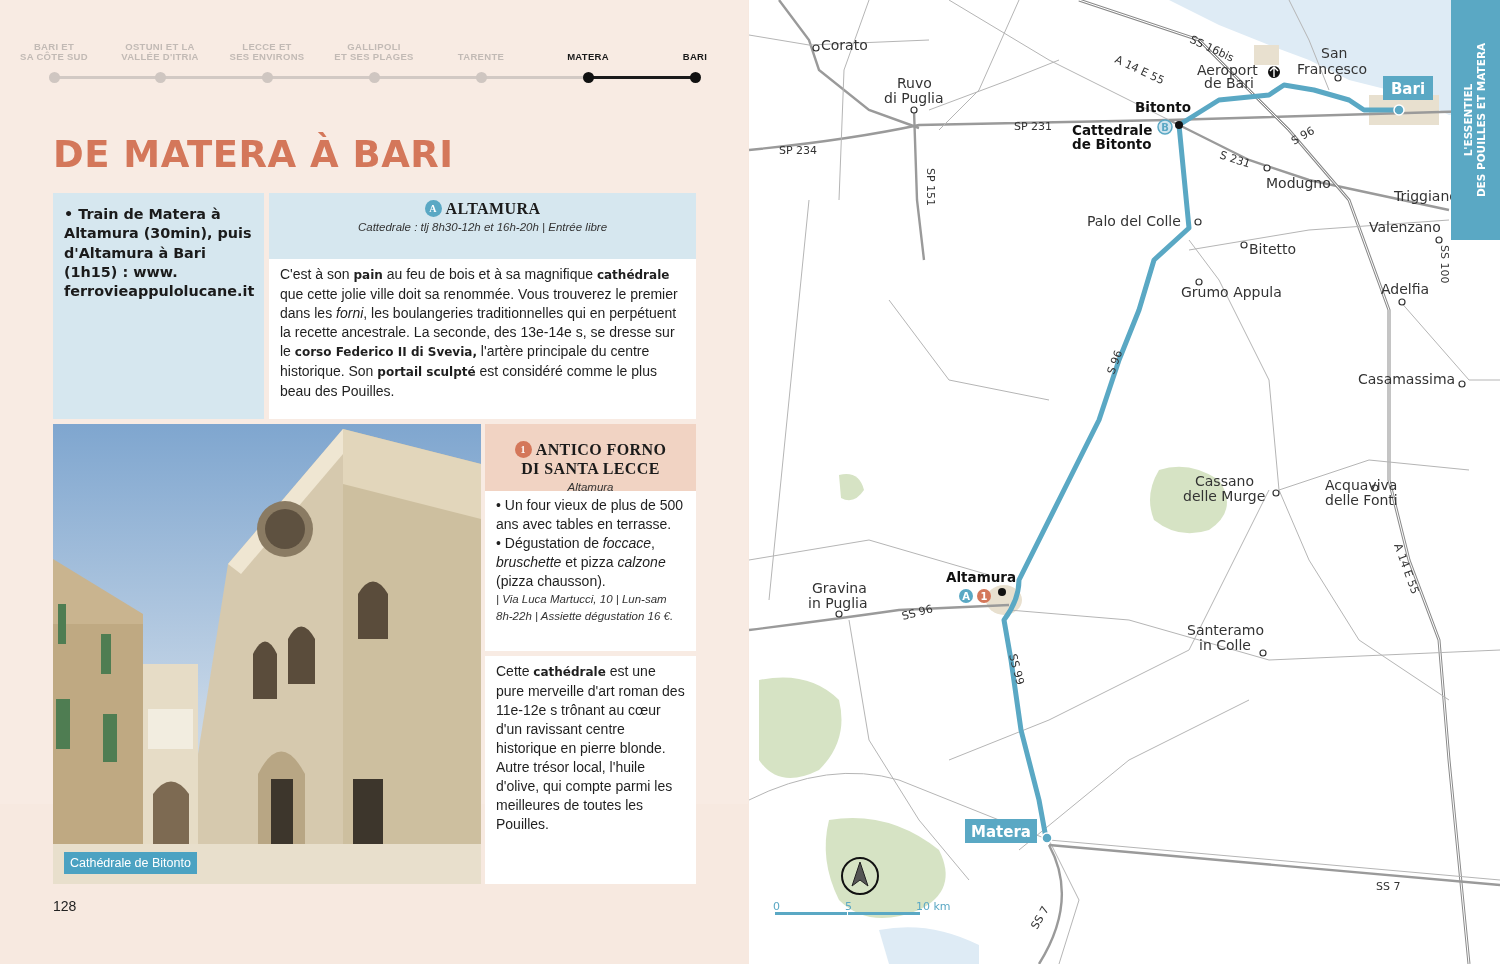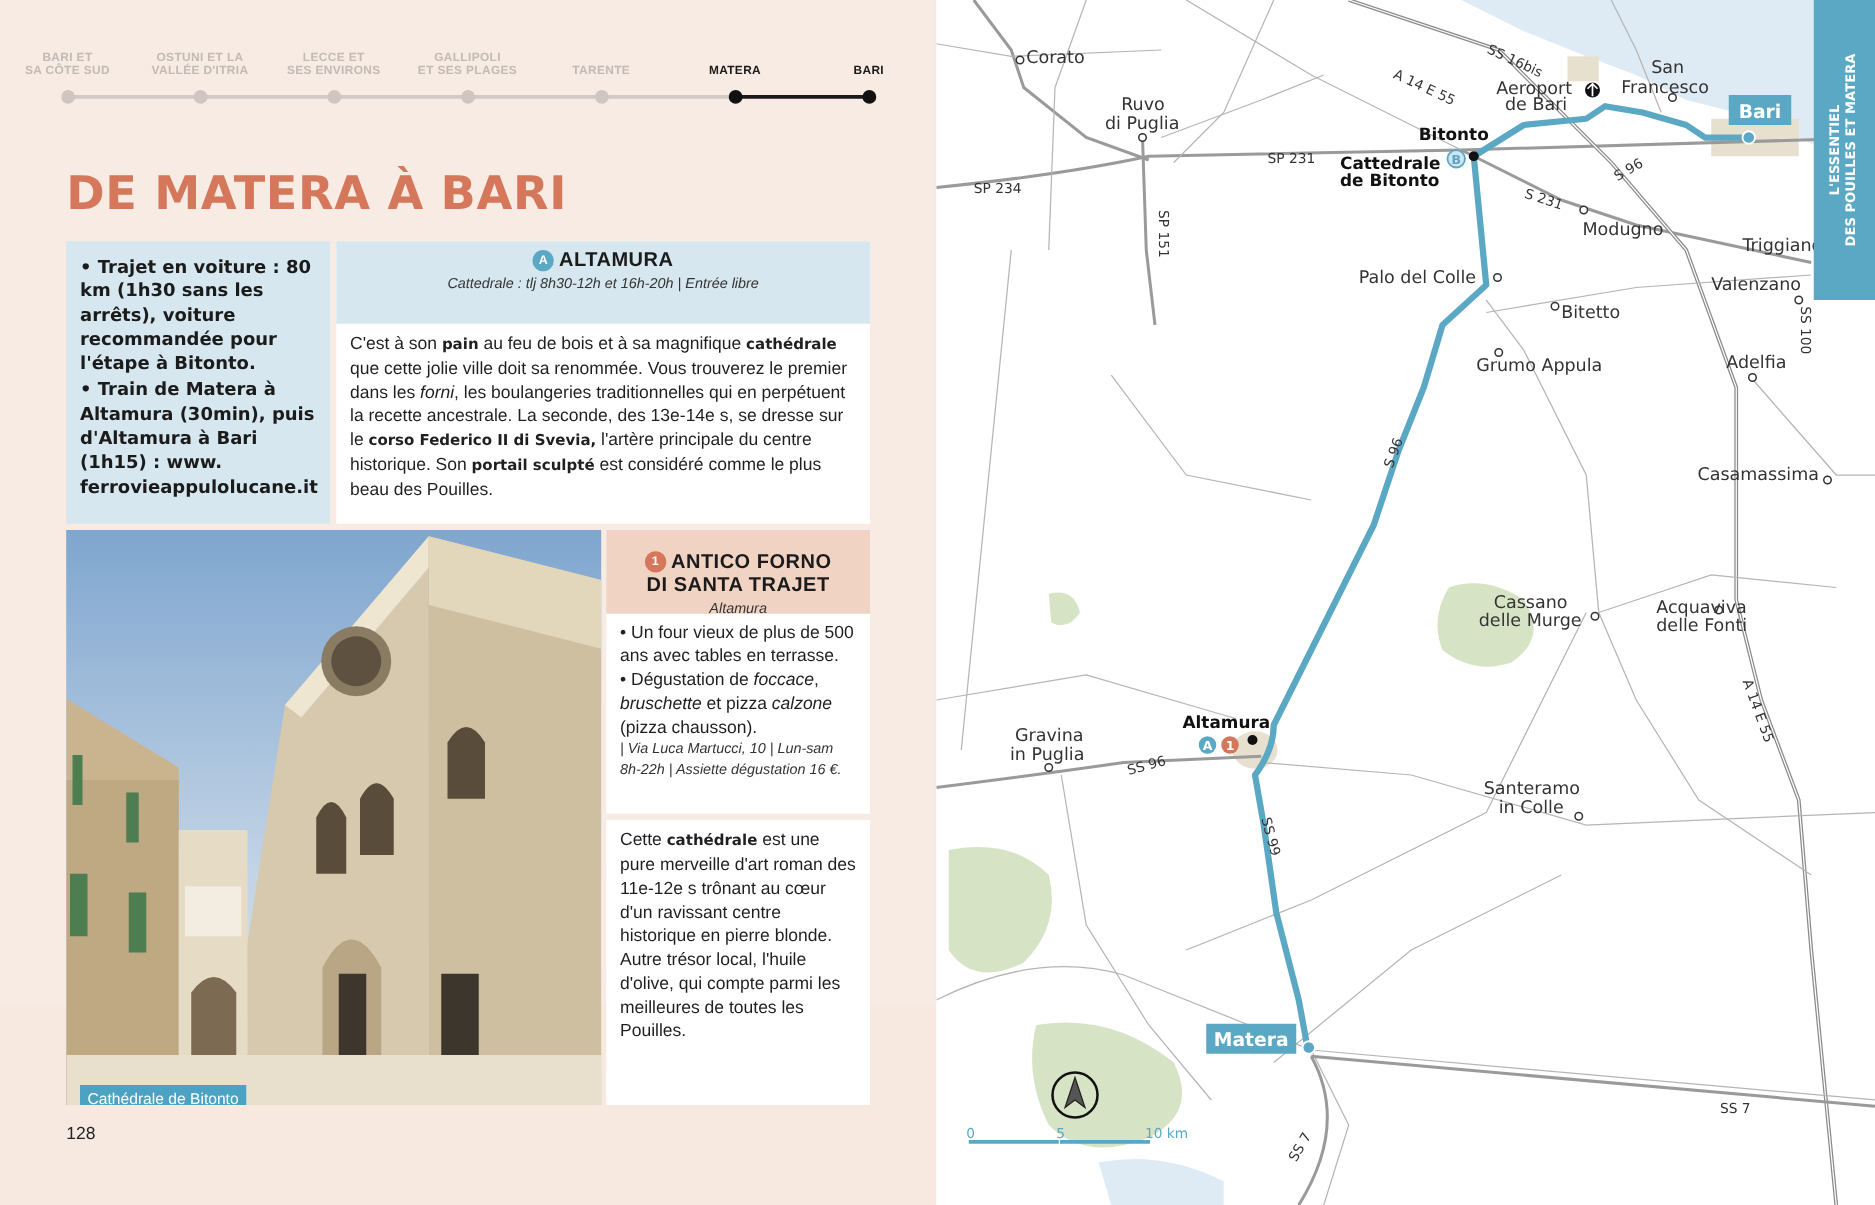--- a/index.html
+++ b/index.html
@@ -18,35 +18,35 @@
 
   .title { position: absolute; left: 53px; top: 95px; font-family: "DejaVu Sans", sans-serif; font-weight: bold; font-size: 37px; line-height: 40px; color: #d4775a; letter-spacing: 0.5px; }
 
   .info-box { position: absolute; left: 53px; top: 193px; width: 211px; height: 226px; background: #d6e7ef; padding: 12px 10px 0 11px; }
   .info-box p { font-family: "DejaVu Sans", sans-serif; font-weight: bold; font-size: 14.4px; line-height: 19.3px; color: #1b1b1b; margin-bottom: 2px; }
 
   .card { position: absolute; background: #ffffff; }
   .card-head { text-align: center; }
   .card-head.blue { background: #d6e7ef; }
   .card-head.peach { background: #f1d3c3; }
-  .card-title { font-family: Liberation Sans, sans-serif; font-weight: bold; font-size: 16px; line-height: 19px; color: #1b1b1b; letter-spacing: 0.4px; }
+  .card-title { font-family: Liberation Serif, serif; font-weight: bold; font-size: 16px; line-height: 19px; color: #1b1b1b; letter-spacing: 0.4px; }
   .badge { display: inline-block; width: 17px; height: 17px; border-radius: 50%; color: #fff; font-size: 10px; line-height: 17px; text-align: center; font-weight: bold; vertical-align: 2px; margin-right: 4px; }
   .badge.blue { background: #5aa8c4; }
   .badge.orange { background: #d4775a; }
   .card-sub { font-family: "Liberation Sans", sans-serif; font-style: italic; font-size: 11.5px; color: #333; margin-top: 3px; }
   .card-body { font-family: "Liberation Sans", sans-serif; font-size: 14px; line-height: 19px; color: #1f1f1f; }
   .card-body b { font-family: "DejaVu Sans", sans-serif; font-size: 12px; }
   .card-small { font-family: "Liberation Sans", sans-serif; font-style: italic; font-size: 11.5px; line-height: 17px; color: #333; }
 
   .card-a { left: 269px; top: 193px; width: 427px; height: 226px; }
   .card-a .card-head { height: 66px; padding-top: 6px; }
   .card-a .card-body { padding: 6px 11px 0 11px; }
 
   .photo { position: absolute; left: 53px; top: 424px; width: 428px; height: 460px; overflow: hidden; background: linear-gradient(180deg,#8fb2d4 0%,#b9cde2 40%,#d7dee6 70%,#cfc6b6 100%); }
-  .photo-caption { position: absolute; left: 11px; top: 444px; background: #4ba2c2; color: #fff; font-family: "Liberation Sans", sans-serif; font-size: 12.5px; padding: 4px 6px; }
+  .photo-caption { position: absolute; left: 11px; top: 428px; background: #4ba2c2; color: #fff; font-family: "Liberation Sans", sans-serif; font-size: 12.5px; padding: 4px 6px; }
 
   .card-1 { left: 485px; top: 424px; width: 211px; height: 227px; }
   .card-1 .card-head { height: 67px; padding-top: 16px; }
   .card-1 .card-body { padding: 5px 11px 0 11px; font-size: 14px; }
 
   .card-b { left: 485px; top: 656px; width: 211px; height: 228px; }
   .card-b .card-head { height: 66px; padding-top: 6px; }
   .card-b .card-body { padding: 6px 11px 0 11px; }
 
   .page-num { position: absolute; left: 53px; top: 898px; font-family: "Liberation Sans", sans-serif; font-size: 14px; color: #222; }
@@ -88,21 +88,20 @@
     <div class="tl-label active" style="left:695px;"><span>BARI</span></div>
     <div class="tl-dot active" style="left:695px;"></div>
   </div>
 
   <h1 class="title">
     <br>
     <span>DE MATERA À BARI</span>
   </h1>
 
   <div class="info-box">
-    <p>• Trajet en voiture : 80 km (1h30 sans les arrêts), voiture recommandée pour l'étape à Bitonto.</p>
     <p>• Train de Matera à Altamura (30min), puis d'Altamura à Bari (1h15) : www. ferrovieappulolucane.it</p>
   </div>
 
   <div class="card card-a">
     <div class="card-head blue">
       <div class="card-title"><span class="badge blue">A</span><span>ALTAMURA</span></div>
       <div class="card-sub">Cattedrale : tlj 8h30-12h et 16h-20h | Entrée libre</div>
     </div>
     <div class="card-body">
       <span>C'est à son </span><b>pain</b><span> au feu de bois et à sa magnifique </span><b>cathédrale</b><span> que cette jolie ville doit sa renommée. Vous trouverez le premier dans les </span><i>forni</i><span>, les boulangeries traditionnelles qui en perpétuent la recette ancestrale. La seconde, des 13e-14e s, se dresse sur le </span><b>corso Federico II di Svevia,</b><span> l'artère principale du centre historique. Son </span><b>portail sculpté</b><span> est considéré comme le plus beau des Pouilles.</span>
@@ -144,21 +143,21 @@
       <polygon points="290,5 428,40 428,95 290,60" fill="#e2d6bb"></polygon>
       <path d="M305,215 L305,170 Q320,145 335,170 L335,215 Z" fill="#5a4c3b"></path>
       <rect x="300" y="355" width="30" height="80" fill="#3d362c"></rect>
       <rect x="0" y="420" width="428" height="40" fill="#e8dfcc"></rect>
     </svg>
     <div class="photo-caption">Cathédrale de Bitonto</div>
   </div>
 
   <div class="card card-1">
     <div class="card-head peach">
-      <div class="card-title"><span class="badge orange">1</span><span>ANTICO FORNO</span><br><span>DI SANTA TRAJET</span></div>
+      <div class="card-title"><span class="badge orange">1</span><span>ANTICO FORNO</span><br><span>DI SANTA LECCE</span></div>
       <div class="card-sub">Altamura</div>
     </div>
     <div class="card-body">
       <div>• Un four vieux de plus de 500 ans avec tables en terrasse.</div>
       <div><span>• Dégustation de </span><i>foccace</i><span>, </span><i>bruschette</i><span> et pizza </span><i>calzone</i><span> (pizza chausson).</span></div>
       <div class="card-small">| Via Luca Martucci, 10 | Lun-sam 8h-22h | Assiette dégustation 16 €.</div>
     </div>
   </div>
 
   <div class="card card-b">

